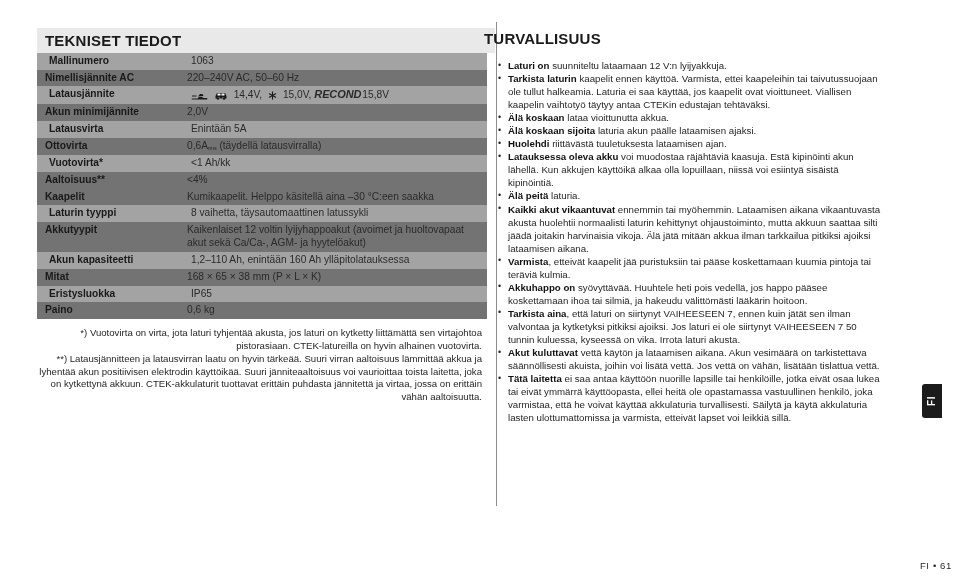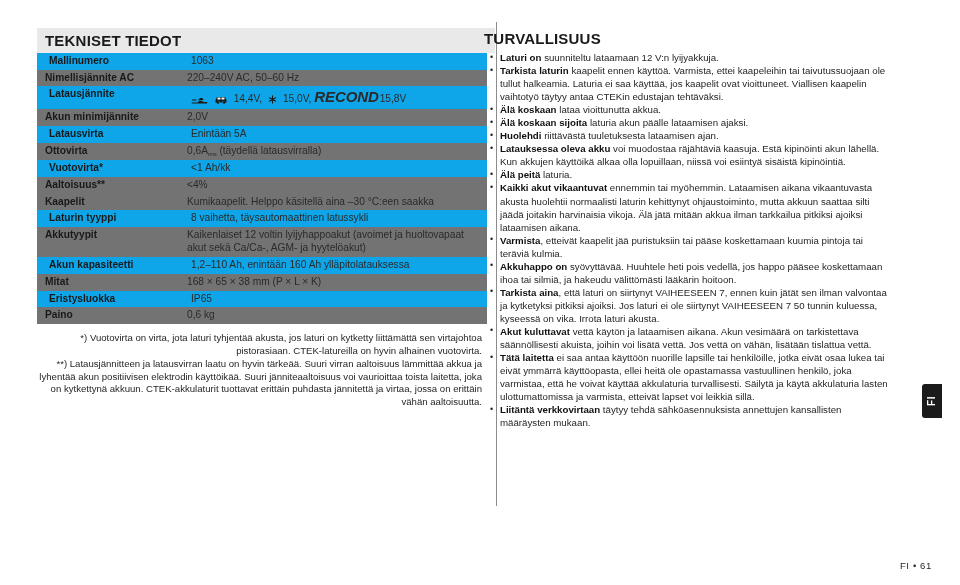--- a/index.html
+++ b/index.html
@@ -55,35 +55,35 @@
   }
   table.spec td.k {
     width: 128px;
     font-weight: bold;
     color: #191919;
     white-space: nowrap;
   }
   table.spec td.v {
     color: #2a2a2a;
   }
-  table.spec tr.odd td { background: #0ea5e9; padding-left: 12px; }
+  table.spec tr.odd td { background: #a3a3a3; padding-left: 12px; }
   table.spec tr.even td { background: #737373; }
 
   sub.rms {
     font-size: 5.5px;
     vertical-align: baseline;
     position: relative;
     top: 1.5px;
     letter-spacing: -0.2px;
   }
 
   .recond {
     font-weight: bold;
     font-style: italic;
-    font-size: 15px;
+    font-size: 11px;
     letter-spacing: -0.1px;
     padding-right: 1px;
     text-align: right;
   }
 
   .ico {
     display: inline-block;
     vertical-align: -2px;
     margin-right: 3px;
   }
@@ -116,21 +116,21 @@
     width: 412px;
   }
   .safety-title {
     font-size: 15px;
     font-weight: bold;
     letter-spacing: 0.2px;
     color: #1a1a1a;
     margin-bottom: 2px;
   }
   ul.safety {
-    margin: 4px;
+    margin: 12px;
     padding: 0;
     list-style: none;
   }
   ul.safety li {
     position: relative;
     padding-left: 12px;
     font-size: 9.7px;
     line-height: 1.345;
     color: #262626;
     margin-bottom: 0px;
@@ -167,21 +167,21 @@
     text-align: center;
     color: #ffffff;
     font-size: 10px;
     font-weight: bold;
     letter-spacing: 0.5px;
   }
 
   
   .footer {
     position: absolute;
-    right: 28px;
+    right: 8px;
     bottom: 14px;
     font-size: 9.6px;
     color: #2b2b2b;
     letter-spacing: 0.6px;
   }
 </style>
 </head>
 <body>
 
 <div id="page">
@@ -303,21 +303,20 @@
       <li><b>Älä koskaan sijoita</b><span> laturia akun päälle lataamisen ajaksi.</span></li>
       <li><b>Huolehdi</b><span> riittävästä tuuletuksesta lataamisen ajan.</span></li>
       <li><b>Latauksessa oleva akku</b><span> voi muodostaa räjähtäviä kaasuja. Estä kipinöinti akun lähellä. Kun akkujen käyttöikä alkaa olla lopuillaan, niissä voi esiintyä sisäistä kipinöintiä.</span></li>
       <li><b>Älä peitä</b><span> laturia.</span></li>
       <li><b>Kaikki akut vikaantuvat</b><span> ennemmin tai myöhemmin. Lataamisen aikana vikaantuvasta akusta huolehtii normaalisti laturin kehittynyt ohjaustoiminto, mutta akkuun saattaa silti jäädä joitakin harvinaisia vikoja. Älä jätä mitään akkua ilman tarkkailua pitkiksi ajoiksi lataamisen aikana.</span></li>
       <li><b>Varmista</b><span>, etteivät kaapelit jää puristuksiin tai pääse koskettamaan kuumia pintoja tai teräviä kulmia.</span></li>
       <li><b>Akkuhappo on</b><span> syövyttävää. Huuhtele heti pois vedellä, jos happo pääsee koskettamaan ihoa tai silmiä, ja hakeudu välittömästi lääkärin hoitoon.</span></li>
       <li><b>Tarkista aina</b><span>, että laturi on siirtynyt VAIHEESEEN 7, ennen kuin jätät sen ilman valvontaa ja kytketyksi pitkiksi ajoiksi. Jos laturi ei ole siirtynyt VAIHEESEEN 7 50 tunnin kuluessa, kyseessä on vika. Irrota laturi akusta.</span></li>
       <li><b>Akut kuluttavat</b><span> vettä käytön ja lataamisen aikana. Akun vesimäärä on tarkistettava säännöllisesti akuista, joihin voi lisätä vettä. Jos vettä on vähän, lisätään tislattua vettä.</span></li>
       <li><b>Tätä laitetta</b><span> ei saa antaa käyttöön nuorille lapsille tai henkilöille, jotka eivät osaa lukea tai eivät ymmärrä käyttöopasta, ellei heitä ole opastamassa vastuullinen henkilö, joka varmistaa, että he voivat käyttää akkulaturia turvallisesti. Säilytä ja käytä akkulaturia lasten ulottumattomissa ja varmista, etteivät lapset voi leikkiä sillä.</span></li>
-      <li><b>Liitäntä verkkovirtaan</b><span> täytyy tehdä sähköasennuksista annettujen kansallisten määräysten mukaan.</span></li>
     </ul>
   </div>
 
   <div class="side-tab">
     <span>FI</span>
   </div>
 
   <div class="footer">FI  •  61</div>
 
 </div>

